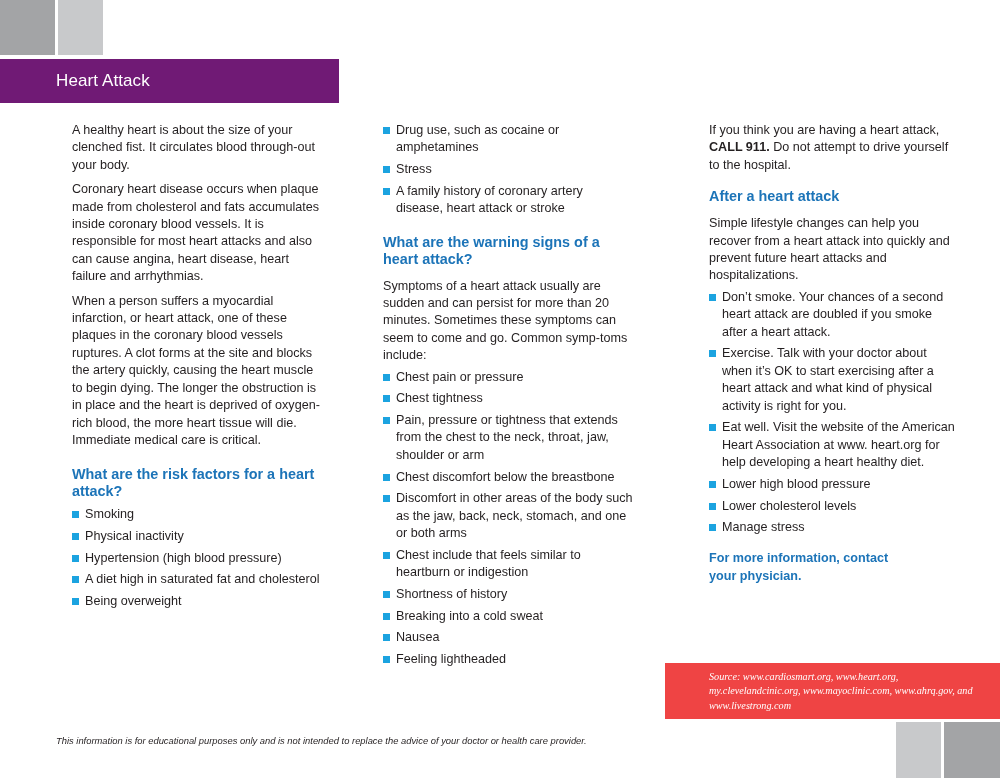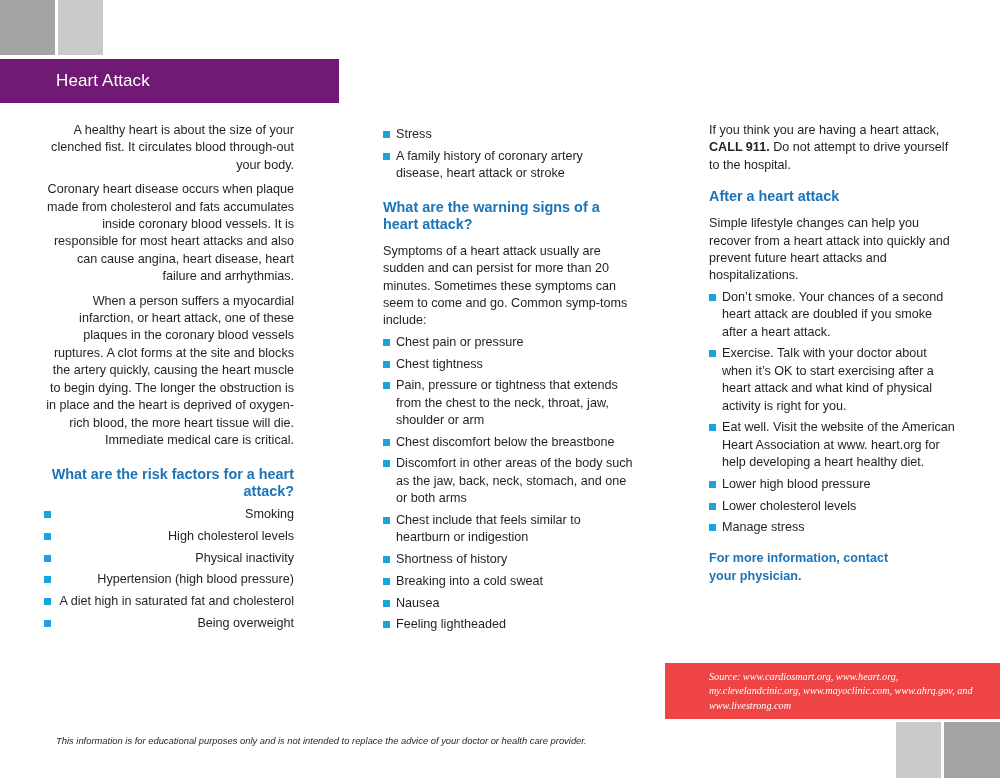--- a/index.html
+++ b/index.html
@@ -23,21 +23,21 @@
   .col { position: absolute; top: 122px; font-size: 12.6px; line-height: 17.4px; }
   .col p { margin: 0 0 7px 0; }
   .col h2 {
     margin: 0 0 8px 0; color: #1c74b8; font-size: 14.4px; line-height: 17px; font-weight: bold;
   }
   .col ul { list-style: none; margin: 0; padding: 0; }
   .col li { position: relative; padding-left: 13px; margin-bottom: 4.3px; }
   .col li .bullet {
     position: absolute; left: 0; top: 5px; width: 7px; height: 7px; background: #1ba3e0;
   }
-  .col-1 { left: 44px; width: 250px; text-align: right; }
+  .col-1 { left: 72px; width: 250px; }
   .col-2 { left: 383px; width: 250px; }
   .col-3 { left: 709px; width: 250px; }
   .bold { font-weight: bold; }
   .contact { color: #1c74b8; font-weight: bold; font-size: 12.6px; line-height: 18px; margin-top: 12px; }
   .source-box {
     left: 665px; top: 663px; width: 391px; height: 56px; background: #ef4444; font-family: Liberation Serif, serif;
   }
   .source-box div {
     position: absolute; left: 44px; top: 7px; width: 280px;
     color: #ffffff; font-style: italic; font-size: 10.2px; line-height: 14.4px;
@@ -56,31 +56,30 @@
   <span>Heart Attack</span>
 </div>
 
 <div class="col col-1">
   <p>A healthy heart is about the size of your clenched fist. It circulates blood through-out your body.</p>
   <p>Coronary heart disease occurs when plaque made from cholesterol and fats accumulates inside coronary blood vessels. It is responsible for most heart attacks and also can cause angina, heart disease, heart failure and arrhythmias.</p>
   <p style="margin-bottom:17px;">When a person suffers a myocardial infarction, or heart attack, one of these plaques in the coronary blood vessels ruptures. A clot forms at the site and blocks the artery quickly, causing the heart muscle to begin dying. The longer the obstruction is in place and the heart is deprived of oxygen-rich blood, the more heart tissue will die. Immediate medical care is critical.</p>
   <h2 style="margin-top:0;margin-bottom:6px;">What are the risk factors for a heart attack?</h2>
   <ul>
     <li><span class="bullet"></span><span>Smoking</span></li>
-    <li><span class="bullet"></span><span>High cholesterol levels</span></li>
     <li><span class="bullet"></span><span>Physical inactivity</span></li>
     <li><span class="bullet"></span><span>Hypertension (high blood pressure)</span></li>
     <li><span class="bullet"></span><span>A diet high in saturated fat and cholesterol</span></li>
     <li><span class="bullet"></span><span>Being overweight</span></li>
   </ul>
 </div>
 
 <div class="col col-2">
   <ul>
-    <li><span class="bullet"></span></li>
+    <li><span class="bullet"></span><span>Drug use, such as cocaine or amphetamines</span></li>
     <li><span class="bullet"></span><span>Stress</span></li>
     <li><span class="bullet"></span><span>A family history of coronary artery disease, heart attack or stroke</span></li>
   </ul>
   <h2 style="margin-top:16px;margin-bottom:10px;">What are the warning signs of a heart attack?</h2>
   <p style="margin-bottom:4px;">Symptoms of a heart attack usually are sudden and can persist for more than 20 minutes. Sometimes these symptoms can seem to come and go. Common symp-toms include:</p>
   <ul>
     <li><span class="bullet"></span><span>Chest pain or pressure</span></li>
     <li><span class="bullet"></span><span>Chest tightness</span></li>
     <li><span class="bullet"></span><span>Pain, pressure or tightness that extends from the chest to the neck, throat, jaw, shoulder or arm</span></li>
     <li><span class="bullet"></span><span>Chest discomfort below the breastbone</span></li>

